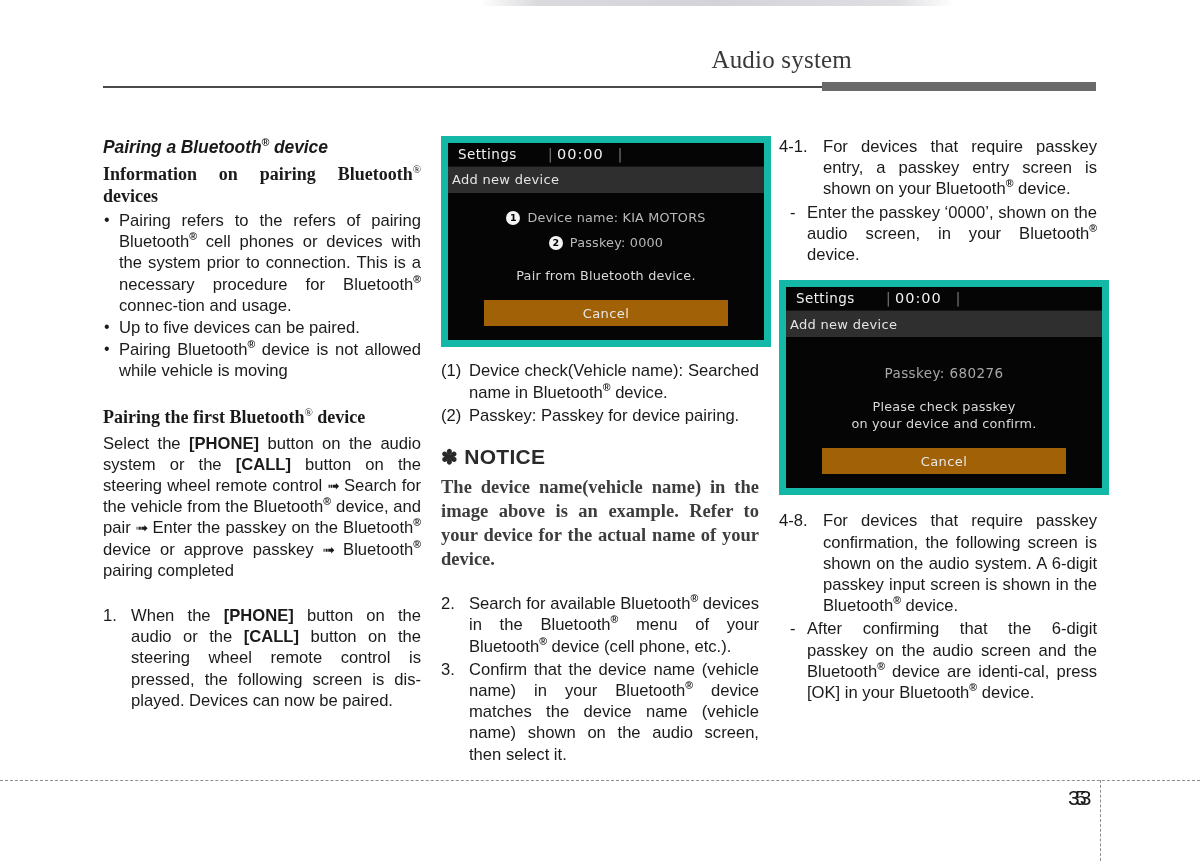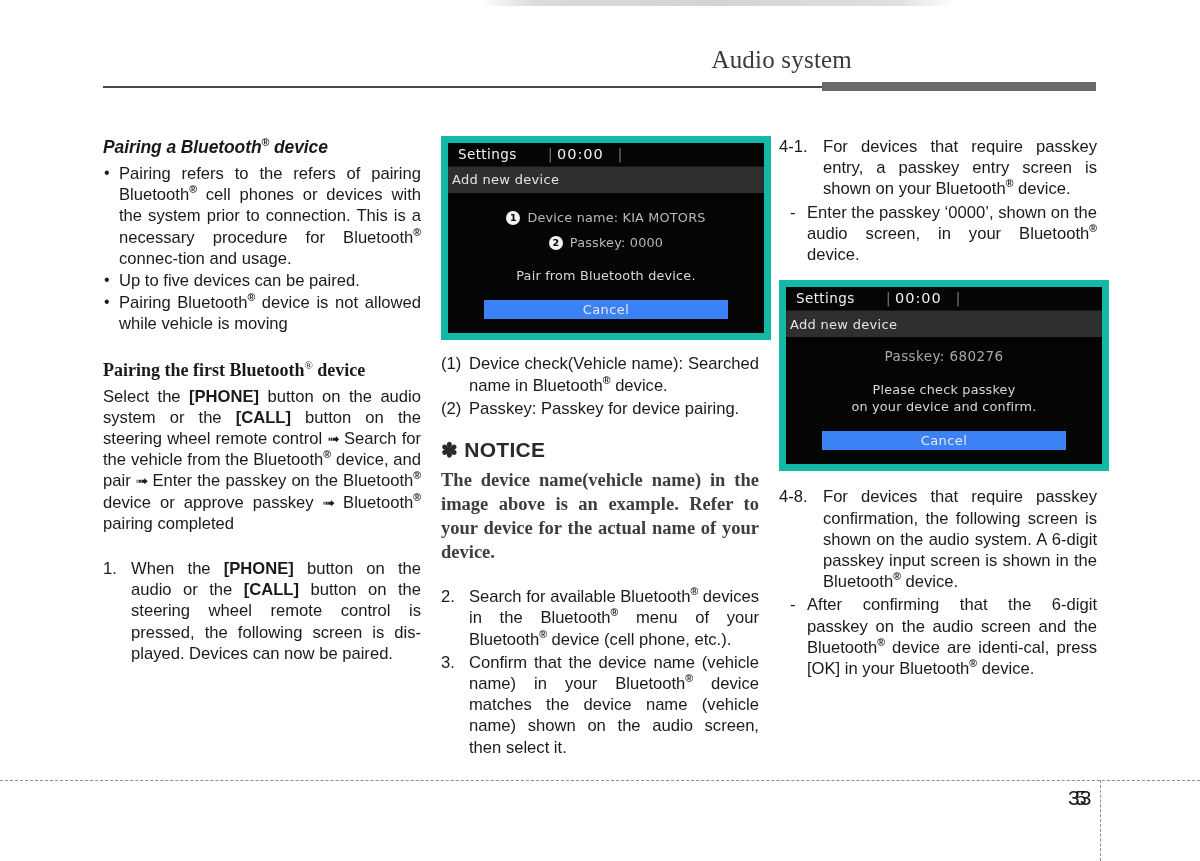--- a/index.html
+++ b/index.html
@@ -238,22 +238,22 @@
     flex: none;
   }
   .screen-msg {
     margin-top: 14px;
     color: #d8d8d8;
     letter-spacing: .2px;
     line-height: 17px;
   }
   .screen-btn {
     margin: 16px 26px 2px 26px;
-    height: 19px;
-    background: #3b82f6;
+    height: 26px;
+    background: #a16207;
     color: #e8e8e8;
     display: flex;
     align-items: center;
     justify-content: center;
     font-size: 13px;
     letter-spacing: .4px;
   }
   .screen-passkey {
     color: #a8a8a8;
     font-size: 13.5px;
@@ -291,20 +291,21 @@
 <div class="header">
   <div class="header-title">Audio system</div>
   <div class="header-rule-thin"></div>
   <div class="header-rule-thick"></div>
 </div>
 
 <div class="col col-left">
 
   <div class="h-italic"><span>Pairing a Bluetooth</span><sup class="reg">®</sup><span> device</span></div>
 
+  <div class="h-serif"><span>Information on pairing Bluetooth</span><sup class="reg">®</sup> <span>devices</span></div>
 
   <ul class="bullets">
     <li><span>Pairing refers to the refers of pairing Bluetooth</span><sup class="reg">®</sup><span> cell phones or devices with the system prior to connection. This is a necessary procedure for Bluetooth</span><sup class="reg">®</sup><span> connec-tion and usage.</span></li>
     <li>Up to five devices can be paired.</li>
     <li><span>Pairing Bluetooth</span><sup class="reg">®</sup><span> device is not allowed while vehicle is moving</span></li>
   </ul>
 
   <div class="h-serif" style="margin-top:24px;margin-bottom:5px;"><span>Pairing the first Bluetooth</span><sup class="reg">®</sup><span> device</span></div>
 
   <p class="body"><span>Select the </span><b>[PHONE]</b><span> button on the audio system or the </span><b>[CALL]</b><span> button on the steering wheel remote control </span><span class="arrow">➟</span><span> Search for the vehicle from the Bluetooth</span><sup class="reg">®</sup><span> device, and pair </span><span class="arrow">➟</span><span> Enter the passkey on the Bluetooth</span><sup class="reg">®</sup><span> device or approve passkey </span><span class="arrow">➟</span><span> Bluetooth</span><sup class="reg">®</sup><span> pairing completed</span></p>
@@ -376,21 +377,21 @@
   </div>
 
   <div class="screen" style="margin-top:15px;">
     <div class="screen-status">
       <span class="label">Settings</span>
       <span class="sep">|</span>
       <span class="clock">00:00</span>
       <span class="sep" style="padding-left:14px;">|</span>
     </div>
     <div class="screen-titlebar">Add new device</div>
-    <div class="screen-body" style="padding-top:9px;">
+    <div class="screen-body" style="padding-top:26px;">
       <div class="screen-passkey">Passkey: 680276</div>
       <div class="screen-msg">
         <div>Please check passkey</div>
         <div>on your device and confirm.</div>
       </div>
       <div class="screen-btn">Cancel</div>
     </div>
   </div>
 
   <ol class="numbered" style="margin-top:15px;">

